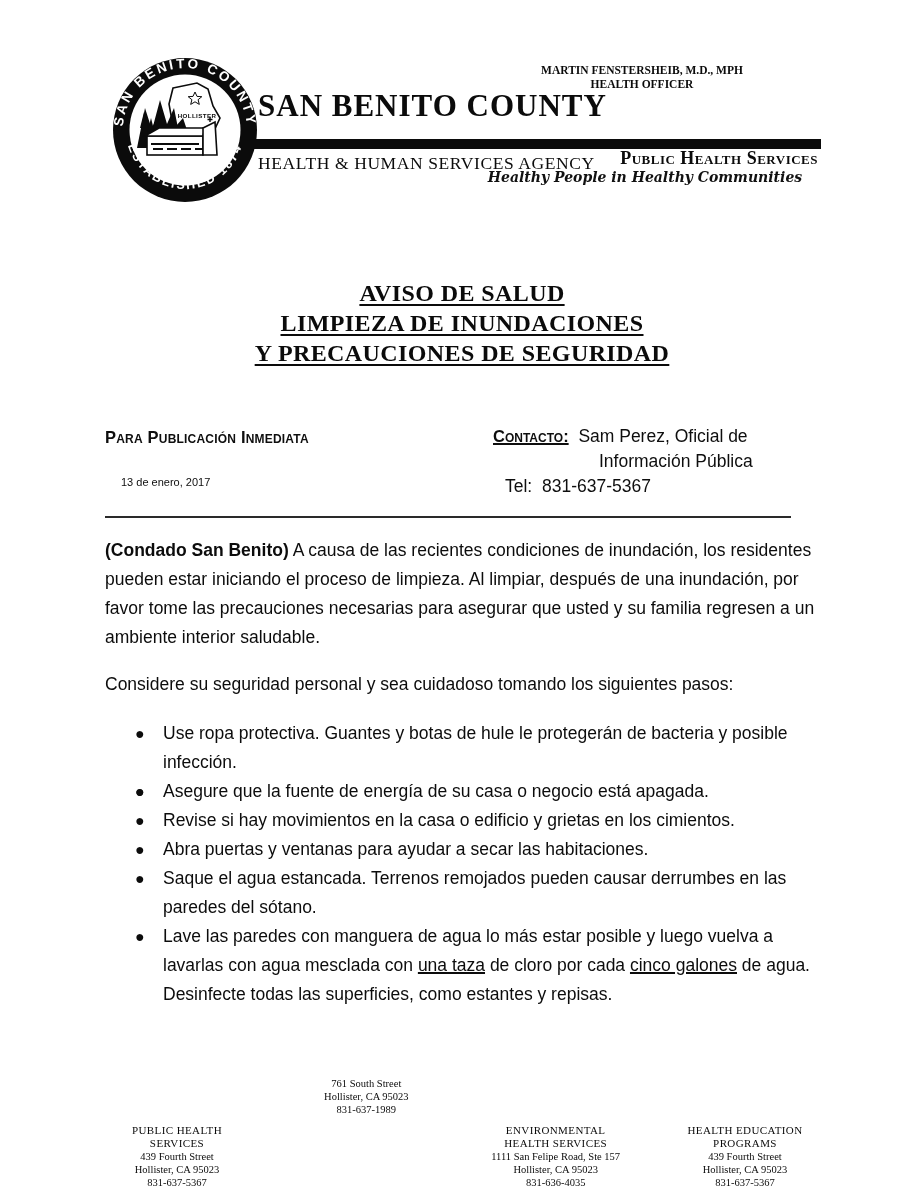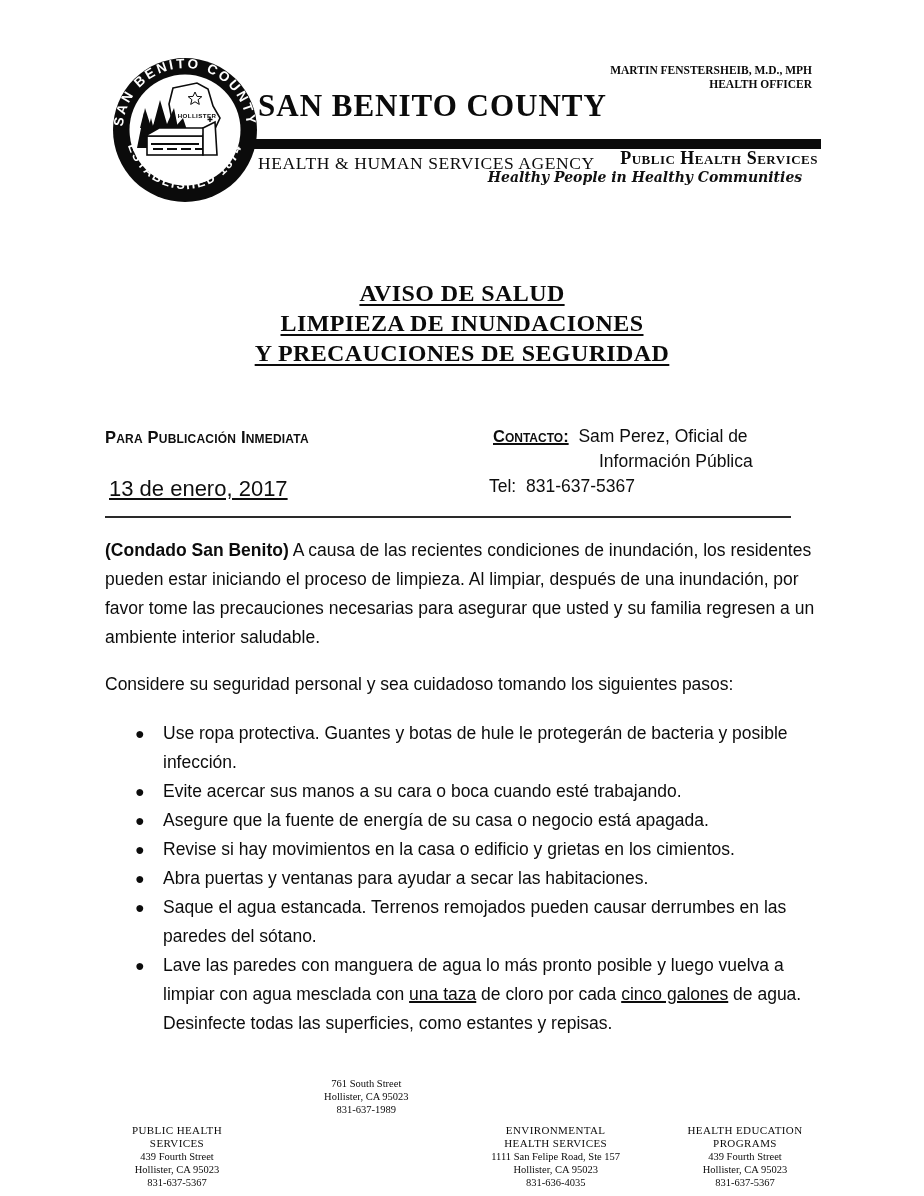--- a/index.html
+++ b/index.html
@@ -28,21 +28,21 @@
     background: #0b0b0b;
   }
   .agency-name {
     position: absolute; left: 258px; top: 153px;
     font-family: "Liberation Serif", serif;
     font-size: 17.5px; letter-spacing: 0.6px; color: #0b0b0b;
     white-space: nowrap;
   }
   .officials {
     position: absolute; left: 472px; top: 64px; width: 340px;
-    text-align: right; font-family: "Liberation Serif", serif;
+    text-align: center; font-family: "Liberation Serif", serif;
     font-weight: bold; font-size: 11.5px; line-height: 13.5px; color: #0b0b0b;
   }
   .official-block { margin-bottom: 15px; }
   .dept-name {
     position: absolute; left: 472px; top: 148px; width: 346px;
     text-align: right; font-family: "Liberation Serif", serif;
     font-variant: small-caps; font-weight: bold; font-size: 18px;
     letter-spacing: 0.5px; color: #0b0b0b;
   }
   .tagline {
@@ -59,25 +59,25 @@
     letter-spacing: 0.4px;
   }
   .doc-title .title-line { text-decoration: underline; text-decoration-thickness: 2px; text-underline-offset: 3px; }
 
   
   .release-block { position: absolute; left: 105px; top: 422px; width: 714px; height: 80px; font-size: 17px; }
   .release-label {
     position: absolute; left: 0; top: 6px;
     font-variant: small-caps; font-weight: bold; font-size: 16.5px; letter-spacing: 0.2px;
   }
-  .release-date { position: absolute; left: 4px; top: 54px; font-size: 22px; text-decoration: underline; }
+  .release-date { position: absolute; left: 16px; top: 54px; font-size: 11px; }
   .contact-line1 { position: absolute; left: 388px; top: 4px; white-space: nowrap; font-size: 17.5px; }
   .contact-label { font-variant: small-caps; font-weight: bold; font-size: 16.5px; text-decoration: underline; text-decoration-thickness: 2px; }
   .contact-line2 { position: absolute; left: 494px; top: 29px; font-size: 17.5px; text-align: right; }
-  .contact-tel  { position: absolute; left: 384px; top: 54px; font-size: 17.5px; white-space: pre; }
+  .contact-tel  { position: absolute; left: 400px; top: 54px; font-size: 17.5px; white-space: pre; }
 
   .rule { position: absolute; left: 105px; top: 516px; width: 686px; height: 2px; background: #2a2a2a; }
 
   
   .content {
     position: absolute; left: 105px; top: 536px; width: 712px;
     font-size: 17.5px; line-height: 29px; color: #0c0c0c;
   }
   .content p.intro { margin-bottom: 18px; }
   .content p.lead  { margin-bottom: 12px; }
@@ -166,26 +166,26 @@
     <div class="contact-tel">Tel:  831-637-5367</div>
   </div>
 
   <div class="rule"></div>
 
   <div class="content">
     <p class="intro"><span class="bold">(Condado San Benito)</span> <span>A causa de las recientes condiciones de inundación, los residentes pueden estar iniciando el proceso de limpieza.  Al limpiar, después de una inundación, por favor tome las precauciones necesarias para asegurar que usted y su familia regresen a un ambiente interior saludable.</span></p>
     <p class="lead">Considere su seguridad personal y sea cuidadoso tomando los siguientes pasos:</p>
     <ul class="bullet-list">
       <li><span class="dot">●</span><span>Use ropa protectiva. Guantes y botas de hule le protegerán de bacteria y posible infección.</span></li>
-      <li><span class="dot">●</span><span>Evite acercar sus manos a su cara o boca cuando esté trabajando.</span></li>
+      <li><span class="dot">●</span></li>
       <li><span class="dot">●</span><span>Asegure que  la fuente de energía de su casa o negocio está apagada.</span></li>
       <li><span class="dot">●</span><span>Revise si hay movimientos en la casa o edificio y grietas en los cimientos.</span></li>
       <li><span class="dot">●</span><span>Abra puertas y ventanas para ayudar a secar las habitaciones.</span></li>
       <li><span class="dot">●</span><span>Saque el agua estancada.  Terrenos remojados pueden causar derrumbes en las paredes del sótano.</span></li>
-      <li><span class="dot">●</span><span><span>Lave las paredes con manguera de agua lo más pronto posible y luego vuelva a limpiar con agua mesclada con </span><span class="u">una taza</span><span> de cloro por cada </span><span class="u">cinco galones</span><span> de agua.  Desinfecte todas las superficies, como estantes y repisas.</span></span></li>
+      <li><span class="dot">●</span><span><span>Lave las paredes con manguera de agua lo más estar posible y luego vuelva a lavarlas con agua mesclada con </span><span class="u">una taza</span><span> de cloro por cada </span><span class="u">cinco galones</span><span> de agua.  Desinfecte todas las superficies, como estantes y repisas.</span></span></li>
     </ul>
   </div>
 
   <div class="footer">
     <div class="fcol">
       <div class="fname">
           <div>PUBLIC HEALTH</div>
           <div>SERVICES</div>
         </div>
       <div class="faddr">

